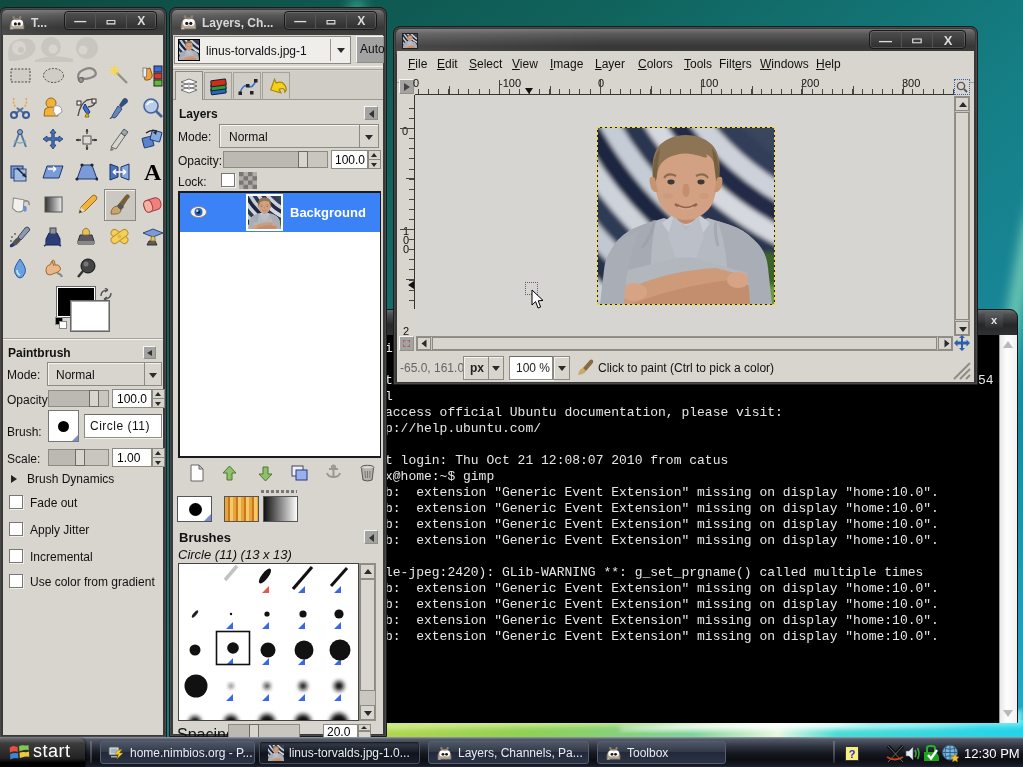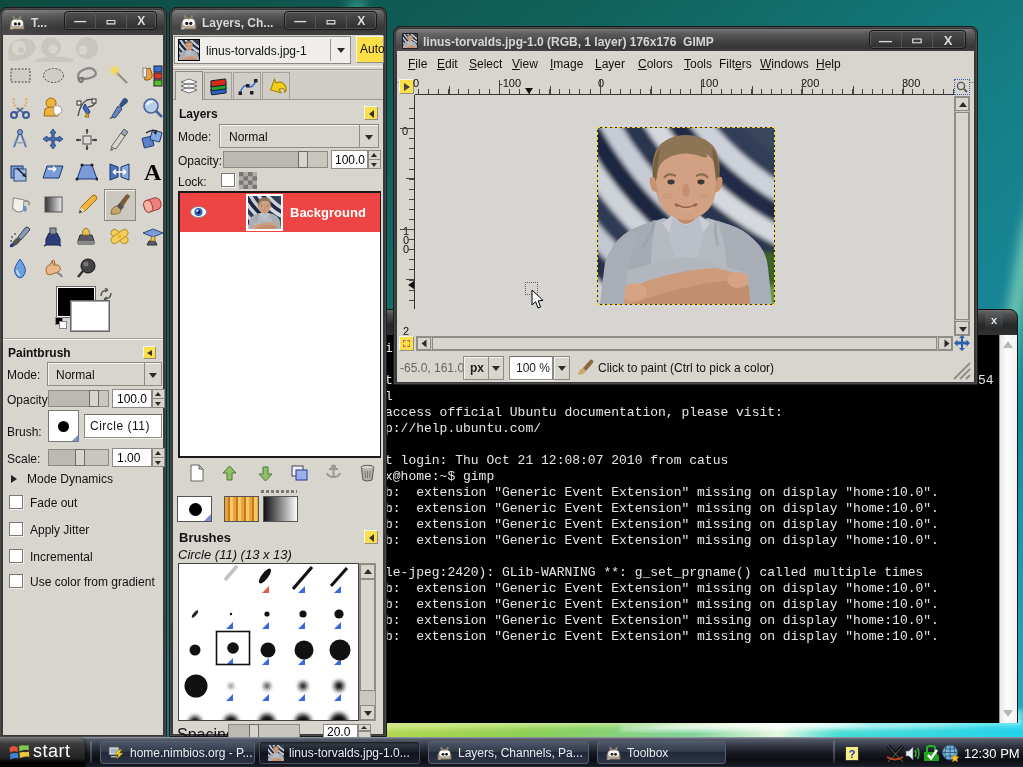--- a/index.html
+++ b/index.html
@@ -13,21 +13,21 @@
 .tbar .gloss{position:absolute;left:-20%;top:0;width:80%;height:100%;background:linear-gradient(115deg,rgba(255,255,255,0.13),rgba(255,255,255,0) 70%);}
 .ttext{position:absolute;top:6px;font-weight:bold;font-size:12px;color:#d6d6d6;white-space:nowrap;}
 .wbtns{position:absolute;top:1px;height:19px;background:linear-gradient(180deg,#4f4f4f,#2e2e2e);border:1px solid #181818;box-shadow:0 0 0 1px rgba(255,255,255,0.15) inset;border-radius:4px;display:flex;}
 .wbtns .wb{width:31px;height:100%;position:relative;border-left:1px solid #555;}
 .wbtns .wb:first-child{border-left:none;}
 .wb span{position:absolute;left:50%;top:50%;transform:translate(-50%,-50%);color:#dcdcdc;font-weight:bold;font-size:11px;font-family:"Liberation Sans",sans-serif;}
 .wcontent{position:absolute;left:3px;right:3px;top:28px;bottom:2px;background:#d8d5cf;}
 
 .gtklabel{position:absolute;font-size:12px;color:#111;white-space:nowrap;}
 .sunken{position:absolute;background:#fff;border:1px solid #8d8a83;border-top-color:#6e6b64;box-shadow:1px 1px 0 #f5f4f1;}
-.raised{position:absolute;background:#fde047;border:1px solid #928f88;border-top-color:#f7f6f3;border-left-color:#f7f6f3;}
+.raised{position:absolute;background:#a3a3a3;border:1px solid #928f88;border-top-color:#f7f6f3;border-left-color:#f7f6f3;}
 .combo{position:absolute;background:#d8d5cf;border:1px solid #8d8a83;box-shadow:1px 1px 0 rgba(255,255,255,0.7) inset;}
 .dar{position:absolute;width:0;height:0;border-left:4px solid transparent;border-right:4px solid transparent;border-top:5px solid #2a2a2a;}
 .slider{position:absolute;background:#c9c6c0;border:1px solid #8d8a83;}
 .slider .fill{position:absolute;left:0;top:0;bottom:0;background:#bcb9b3;}
 .slider .handle{position:absolute;top:-1px;bottom:-1px;width:10px;background:#d8d5cf;border:1px solid #6e6b64;}
 .spin{position:absolute;background:#fff;border:1px solid #8d8a83;font-size:12px;color:#000;}
 .spinbtn{position:absolute;width:13px;background:#d8d5cf;border:1px solid #8d8a83;}
 .chk{position:absolute;width:14px;height:14px;background:#fff;border:1px solid #777;box-shadow:1px 1px 0 #f1f0ed;}
 
 .tkbtn{top:4px;height:23px;border-radius:3px;border:1px solid #555e6e;background:linear-gradient(180deg,#4e5768 0%,#333b49 45%,#23293a 50%,#2b3344 100%);overflow:hidden;}
@@ -191,21 +191,20 @@
       <div class="abs" style="left:3px;top:6px;width:0;height:0;border-left:5px solid transparent;border-right:5px solid transparent;border-bottom:7px solid #b9b9b9;"></div>
       <div class="abs" style="left:3px;bottom:6px;width:0;height:0;border-left:5px solid transparent;border-right:5px solid transparent;border-top:7px solid #b9b9b9;"></div>
     </div>
   </div>
   <div id="gimpwin" class="win" style="left:393px;top:26px;width:585px;height:359px;">
     <div class="tbar">
         <div class="gloss"></div>
       <svg class="abs" style="left:6px;top:4px;border:1px solid #222;" width="16" height="16">
           <use href="#linus"></use>
         </svg>
-      <span class="ttext" style="left:27px;">linus-torvalds.jpg-1.0 (RGB, 1 layer) 176x176&nbsp;&nbsp;GIMP</span>
       <div class="wbtns" style="right:9px;width:97px;">
         <div class="wb">
             <span style="font-size:13px;">—</span>
           </div>
         <div class="wb">
             <span style="font-size:12px;">▭</span>
           </div>
         <div class="wb">
             <span style="font-size:13px;">X</span>
           </div>
@@ -577,21 +576,21 @@
       <div class="spin" style="left:109px;top:413px;width:40px;height:19px;">
           <span class="abs" style="left:4px;top:2px;">1.00</span>
         </div>
       <div class="spinbtn" style="left:149px;top:413px;height:10px;">
           <div class="dar" style="left:2px;top:2px;transform:rotate(180deg);border-left-width:3px;border-right-width:3px;border-top-width:4px;"></div>
         </div>
       <div class="spinbtn" style="left:149px;top:422px;height:10px;">
           <div class="dar" style="left:2px;top:3px;border-left-width:3px;border-right-width:3px;border-top-width:4px;"></div>
         </div>
       <div class="abs" style="left:8px;top:440px;width:0;height:0;border-top:4px solid transparent;border-bottom:4px solid transparent;border-left:6px solid #222;"></div>
-      <span class="gtklabel" style="left:24px;top:437px;">Mode Dynamics</span>
+      <span class="gtklabel" style="left:24px;top:437px;">Brush Dynamics</span>
       <div class="chk" style="left:6px;top:460px;"></div>
         <span class="gtklabel" style="left:27px;top:461px;">Fade out</span>
       <div class="chk" style="left:6px;top:487px;"></div>
         <span class="gtklabel" style="left:27px;top:488px;">Apply Jitter</span>
       <div class="chk" style="left:6px;top:514px;"></div>
         <span class="gtklabel" style="left:27px;top:515px;">Incremental</span>
       <div class="chk" style="left:6px;top:539px;"></div>
         <span class="gtklabel" style="left:27px;top:540px;">Use color from gradient</span>
     </div>
   </div>
@@ -689,21 +688,21 @@
           <rect x="9" y="0" width="4.5" height="4.25" fill="#777"></rect>
           <rect x="4.5" y="4.25" width="4.5" height="4.25" fill="#777"></rect>
           <rect x="13.5" y="4.25" width="4.5" height="4.25" fill="#777"></rect>
           <rect x="0" y="8.5" width="4.5" height="4.25" fill="#777"></rect>
           <rect x="9" y="8.5" width="4.5" height="4.25" fill="#777"></rect>
           <rect x="4.5" y="12.75" width="4.5" height="4.25" fill="#777"></rect>
           <rect x="13.5" y="12.75" width="4.5" height="4.25" fill="#777"></rect>
         </svg>
 
       <div class="abs" style="left:5px;top:156px;width:203px;height:267px;background:#fff;border:2px solid #1a1a1a;border-right-width:1px;">
-        <div class="abs" style="left:0;top:0;right:0;height:39px;background:#ef4444;">
+        <div class="abs" style="left:0;top:0;right:0;height:39px;background:#3b82f6;">
           <svg class="abs" style="left:10px;top:13px" width="17" height="12" viewBox="0 0 17 12">
               <ellipse cx="8.5" cy="6" rx="8" ry="5.5" fill="#f4f4f2" stroke="#888"></ellipse>
               <circle cx="8.5" cy="6" r="4" fill="#2a62b8"></circle>
               <circle cx="8.5" cy="6" r="1.8" fill="#0a1a3a"></circle>
               <circle cx="7.3" cy="4.8" r="1.2" fill="#cfe0f4"></circle>
             </svg>
           <div class="abs" style="left:66px;top:1px;width:37px;height:37px;background:#fff;">
               <svg class="abs" style="left:2px;top:2px" width="33" height="33">
                 <use href="#linus"></use>
               </svg>

